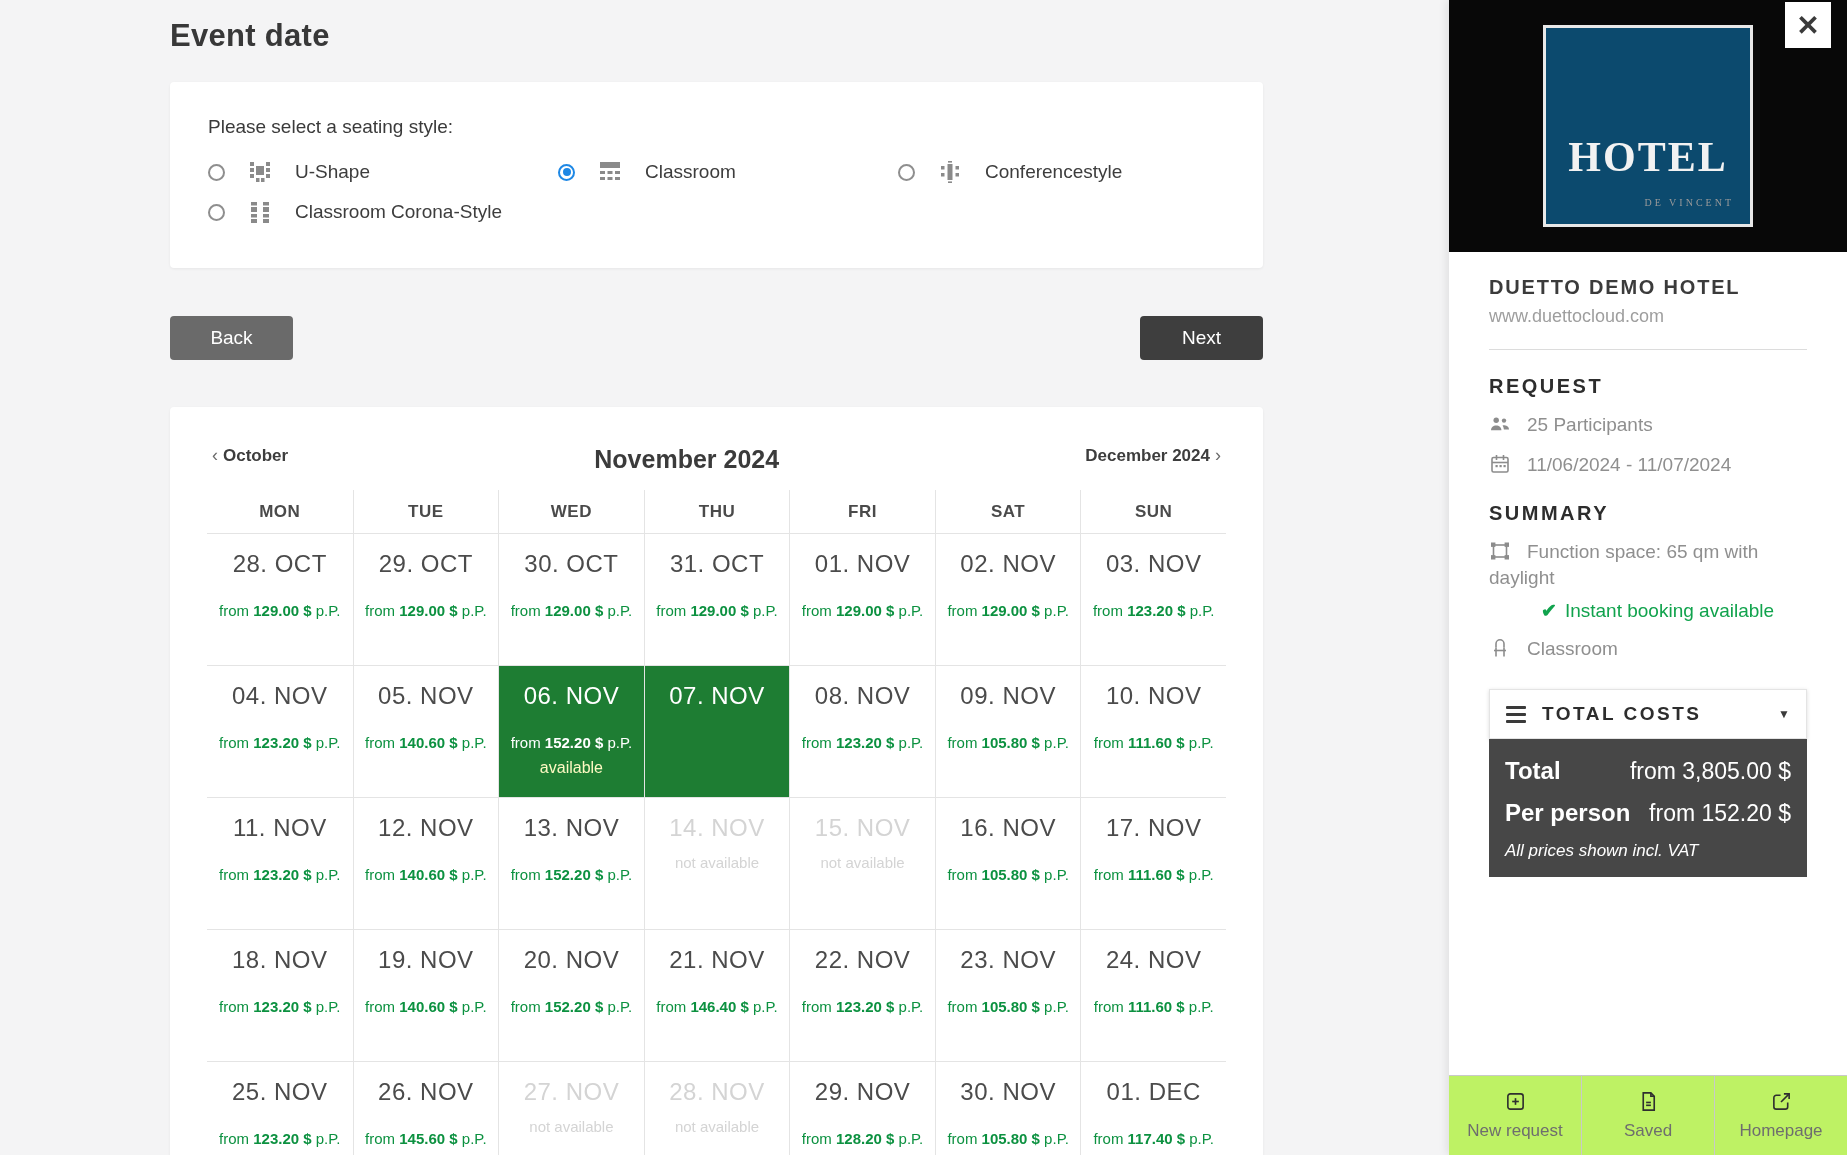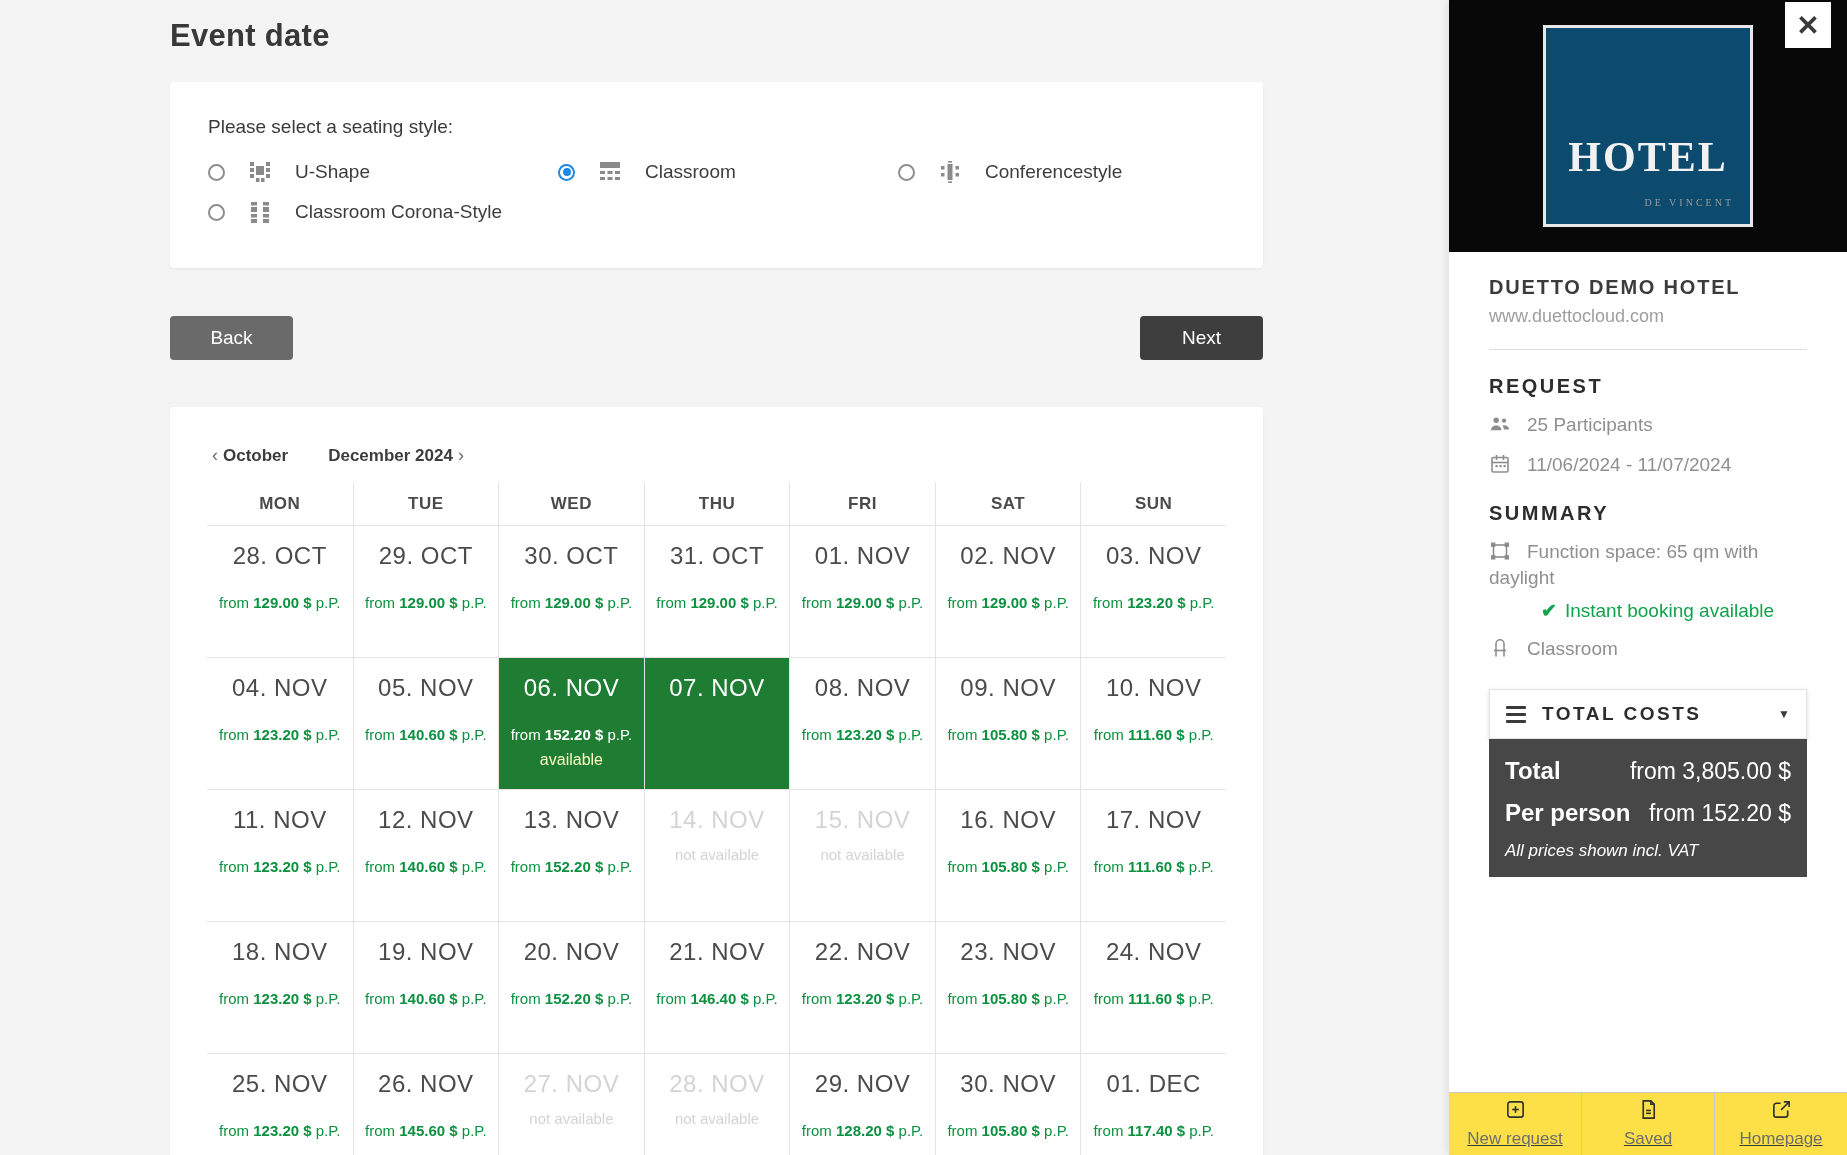--- a/index.html
+++ b/index.html
@@ -26,21 +26,21 @@
   .option.selected .radio::after { content:""; position:absolute; left:2.5px; top:2.5px; width:8px; height:8px; border-radius:50%; background:#1e88e5; }
   .seat-icon { width:28px; height:24px; display:flex; align-items:center; justify-content:center; }
   .seat-icon svg { width:26px; height:22px; fill:#8a8a8a; }
 
   .actions-row { margin-top:48px; display:flex; justify-content:space-between; }
   .btn { min-width:123px; height:44px; border:none; border-radius:4px; color:#fff; font-size:19px; font-family:inherit; cursor:pointer; padding:0 22px; }
   .btn-back { background:#6a6a6a; }
   .btn-next { background:#3e3e3e; }
 
   .calendar-card { margin-top:47px; padding:38px 37px 0; height:820px; }
-  .cal-header { display:flex; align-items:flex-start;gap:40px; }
+  .cal-header { display:flex; align-items:flex-start; }
   .cal-nav { font-size:17px; font-weight:700; color:#3d3d3d; cursor:pointer; white-space:nowrap; }
   .cal-nav .arrow { color:#6b6b6b; font-weight:400; font-size:18px; padding:0 5px; }
   .cal-title { flex:1; text-align:center; font-size:25px; font-weight:800; color:#3b3b3b; }
   .cal-grid { margin-top:16px; display:grid; grid-template-columns:repeat(7,1fr); }
   .cal-grid > div:not(:nth-child(7n+1)) { border-left:1px solid #e4e4e4; }
   .wd { height:44px; display:flex; align-items:center; justify-content:center; font-size:17px; font-weight:700; color:#4a4a4a; letter-spacing:0.5px; border-bottom:1px solid #e4e4e4; }
   .day { height:132px; padding-top:16px; text-align:center; border-bottom:1px solid #e4e4e4; cursor:pointer; }
   .day .date { font-size:24px; color:#4b4b4b; letter-spacing:0.5px; }
   .day .price { margin-top:24px; font-size:15px; color:#0c9140; }
   .day .price b { font-weight:700; }
@@ -76,21 +76,21 @@
   .hamburger { width:20px; display:flex; flex-direction:column; gap:4px; }
   .hamburger i { display:block; height:3px; background:#3a3a3a; border-radius:1px; }
   .costs-title { flex:1; font-size:19px; font-weight:700; letter-spacing:2.5px; color:#2d2d2d; }
   .caret { font-size:12px; color:#3a3a3a; }
   .costs-body { background:#474747; padding:18px 16px 16px; }
   .cost-row { display:flex; justify-content:space-between; align-items:flex-start; margin-bottom:12px; }
   .cost-label { font-size:24px; font-weight:700; color:#fff; }
   .cost-value { font-size:23px; color:#fff; text-align:right; max-width:175px; line-height:1.3; }
   .vat-note { font-style:italic; font-size:17px; color:#fff; margin-top:2px; }
 
-  .action-bar { position:absolute; bottom:0; left:0; width:100%; height:63px; background:#fde047; border-top:1px solid #c9c9c9; display:flex;text-decoration:underline; }
+  .action-bar { position:absolute; bottom:0; left:0; width:100%; height:80px; background:#bef264; border-top:1px solid #c9c9c9; display:flex; }
   .action { flex:1; display:flex; flex-direction:column; align-items:center; justify-content:center; gap:5px; cursor:pointer; }
   .action + .action { border-left:1px solid #c9c9c9; }
   .action svg { width:21px; height:21px; stroke:#2f2f2f; fill:none; stroke-width:1.7; }
   .action-label { font-size:17px; color:#6e6e6e; }
 </style>
 </head>
 <body>
 
 <div class="main">
   <h1 class="page-title">Event date</h1>
@@ -165,20 +165,21 @@
   </div>
 
   <div class="actions-row">
     <button class="btn btn-back">Back</button>
     <button class="btn btn-next">Next</button>
   </div>
 
   <div class="card calendar-card">
     <div class="cal-header">
       <div class="cal-nav"><span class="arrow">‹</span><span>October</span></div>
+      <div class="cal-title">November 2024</div>
       <div class="cal-nav"><span>December 2024</span><span class="arrow">›</span></div>
     </div>
     <div class="cal-grid" id="cal-grid">
         <div class="wd">MON</div>
         <div class="wd">TUE</div>
         <div class="wd">WED</div>
         <div class="wd">THU</div>
         <div class="wd">FRI</div>
         <div class="wd">SAT</div>
         <div class="wd">SUN</div>

